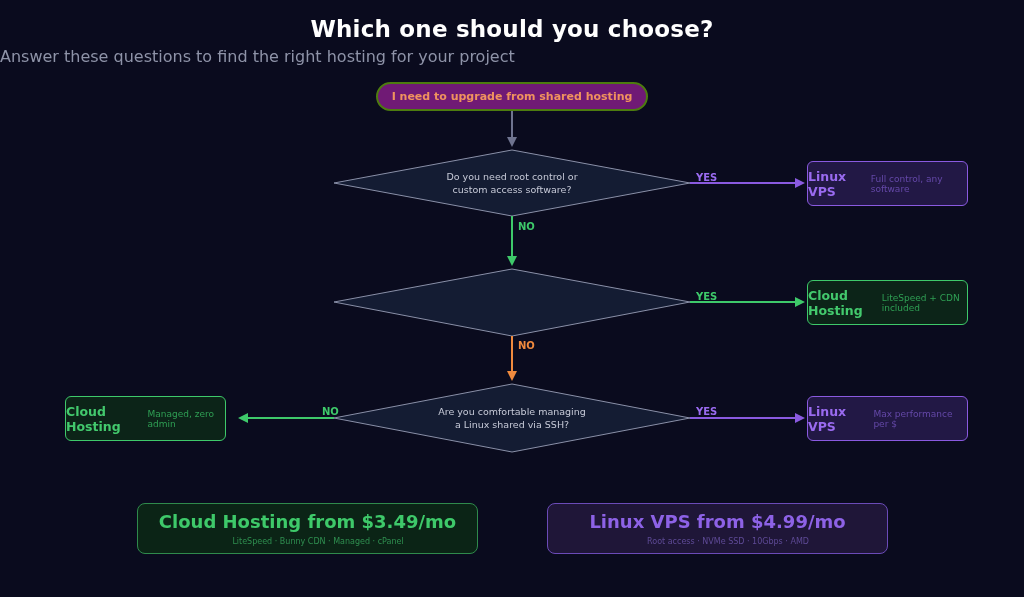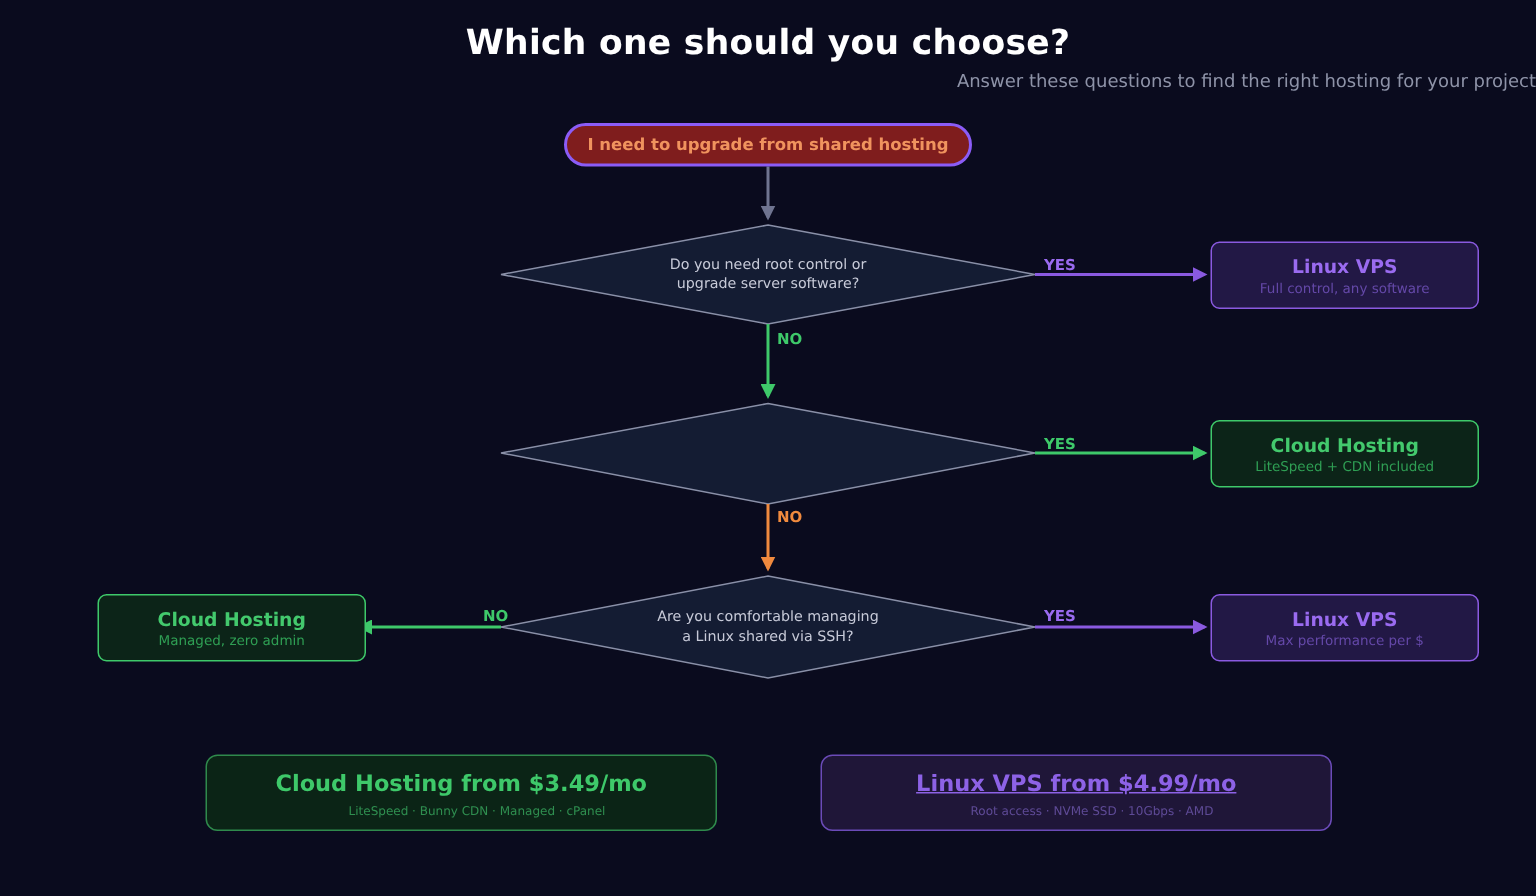--- a/index.html
+++ b/index.html
@@ -10,61 +10,61 @@
       position: relative;
       color: #e6e8f0;
     }
     .title {
       position: absolute; left: 0; top: 16px; width: 1024px;
       text-align: center; font-size: 23px; font-weight: bold; color: #ffffff;
       letter-spacing: 0.2px;
     }
     .subtitle {
       position: absolute; left: 0; top: 47px; width: 1024px;
-      text-align: right; font-size: 12px; color: #8e93a8;
+      text-align: left; font-size: 16px; color: #8e93a8;
     }
     .start-pill {
       position: absolute; left: 376px; top: 82px; width: 272px; height: 29px;
-      border: 2px solid #8b5cf6; border-radius: 15px; background: #7f1d1d;
+      border: 2px solid #4d7c0f; border-radius: 15px; background: #701a75;
       color: #f0935e; font-size: 11px; font-weight: bold;
       display: flex; align-items: center; justify-content: center;
     }
     svg.lines { position: absolute; left: 0; top: 0; }
     .q-text {
       position: absolute; width: 260px; text-align: center;
       font-size: 9.5px; line-height: 13px; color: #c7cad8;
     }
     .label {
       position: absolute; font-size: 10px; font-weight: bold;
     }
     .result {
-      position: absolute; width: 179px; height: 45px; border-radius: 6px;
-      border: 1.5px solid; display: flex; flex-direction: column;
+      position: absolute; width: 161px; height: 45px; border-radius: 6px;
+      border: 1.5px solid; display: flex; 
       align-items: center; justify-content: center; gap: 3px;
     }
     .result .r-title { font-size: 12.5px; font-weight: bold; }
     .result .r-sub { font-size: 9px; }
     .green { border-color: #3ec96a; background: #0c2418; }
     .green .r-title { color: #43c96d; }
     .green .r-sub { color: #2f9f54; }
     .purple { border-color: #8a5ae0; background: #221845; }
     .purple .r-title { color: #9a6bf0; }
     .purple .r-sub { color: #6448a8; }
     .summary {
       position: absolute; width: 341px; height: 51px; border-radius: 8px;
       border: 1px solid; display: flex; flex-direction: column;
       align-items: center; justify-content: center; gap: 5px;
     }
-    .summary .s-title { font-size: 15px; font-weight: bold; text-align: center; }
+    .summary .s-title { font-size: 18px; font-weight: bold; text-align: center; }
     .summary .s-sub { font-size: 8px; margin-left: 21px; }
     .summary.green { border-color: #2f8a4c; background: #0b2416; }
     .summary.green .s-title { color: #3ec96a; }
     .summary.green .s-sub { color: #2f8f50; }
     .summary.purple { border-color: #6b4bb8; background: #1f1638; }
-    .summary.purple .s-title { color: #8d62e6; text-decoration: underline; }
+    .summary.purple .s-title { color: #8d62e6; }
     .summary.purple .s-sub { color: #5e4a96; }
   </style>
 </head>
 <body>
 
 <div class="title">Which one should you choose?</div>
 <div class="subtitle">Answer these questions to find the right hosting for your project</div>
 
 <svg class="lines" width="1024" height="597">
   <defs>
@@ -98,21 +98,21 @@
   <line x1="690" y1="418" x2="803" y2="418" stroke="#8a5ae0" stroke-width="2" marker-end="url(#ah-purple)"></line>
   <line x1="334" y1="418" x2="240" y2="418" stroke="#3ec96a" stroke-width="2" marker-end="url(#ah-green)"></line>
 </svg>
 
 <div class="start-pill">
   <span>I need to upgrade from shared hosting</span>
 </div>
 
 <div class="q-text" style="left:382px; top:170px;">
   <div>Do you need root control or</div>
-  <div>upgrade server software?</div>
+  <div>custom access software?</div>
 </div>
 <div class="q-text" style="left:382px; top:289px;">
 </div>
 <div class="q-text" style="left:382px; top:405px;">
   <div>Are you comfortable managing</div>
   <div>a Linux shared via SSH?</div>
 </div>
 
 <div class="label" style="left:696px; top:172px; color:#9a6bf0;">YES</div>
 <div class="label" style="left:518px; top:221px; color:#3ec96a;">NO</div>

